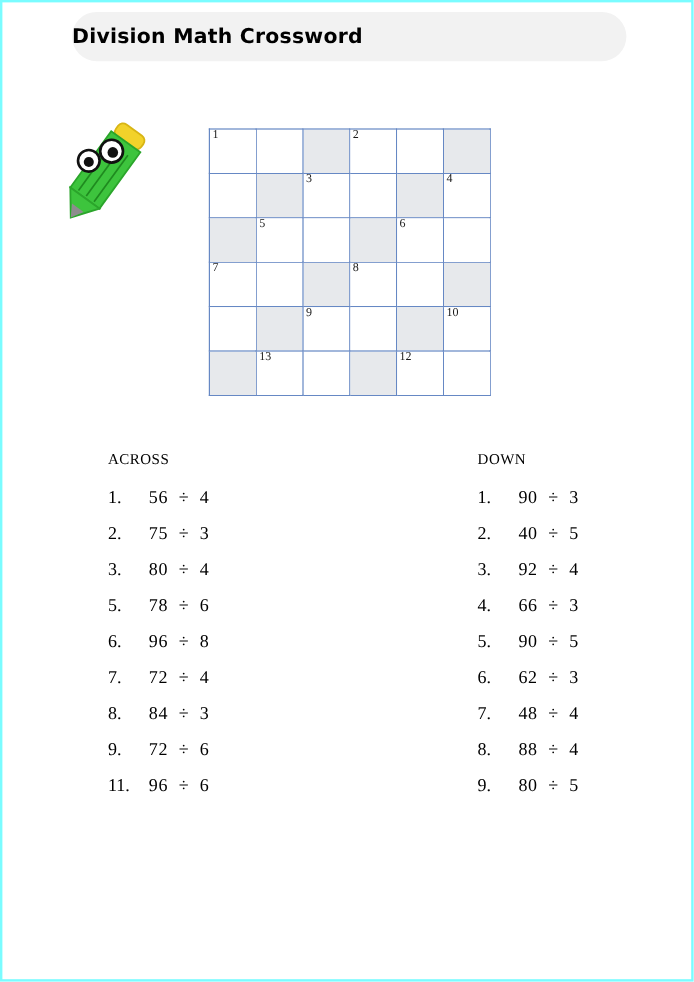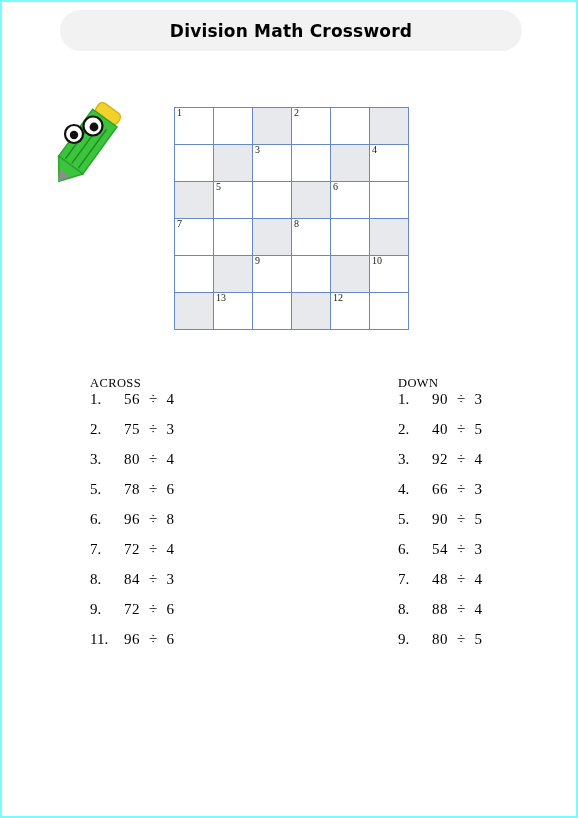--- a/index.html
+++ b/index.html
@@ -27,21 +27,21 @@
   #title-bar {
     position: absolute;
     left: 58px;
     top: 8px;
     width: 462px;
     height: 41px;
     background: #f2f2f2;
     border-radius: 21px;
     display: flex;
     align-items: center;
-    justify-content: center;
+    justify-content: flex-start;
   }
   #title-text {
     font-family: "DejaVu Sans", sans-serif;
     font-size: 17px;
     font-weight: bold;
     color: #000000;
     letter-spacing: 0.2px;
   }
 
   
@@ -91,21 +91,21 @@
     top: 374px;
   }
   #across-col { left: 88px; }
   #down-col  { left: 396px; }
 
   .clue-head {
     font-family: "Liberation Serif", serif;
     font-size: 12.5px;
     letter-spacing: 0.4px;
     color: #000000;
-    margin-bottom: 0;
+    margin-bottom: 16px;
   }
   ul.clue-list {
     list-style: none;
     margin: 0;
     padding: 0;
   }
   ul.clue-list li {
     display: flex;
     align-items: baseline;
     height: 30px;
@@ -308,21 +308,21 @@
         <li>
           <span class="cnum">4.</span>
           <span class="ctext">66  ÷  3</span>
         </li>
         <li>
           <span class="cnum">5.</span>
           <span class="ctext">90  ÷  5</span>
         </li>
         <li>
           <span class="cnum">6.</span>
-          <span class="ctext">54  ÷  3</span>
+          <span class="ctext">62  ÷  3</span>
         </li>
         <li>
           <span class="cnum">7.</span>
           <span class="ctext">48  ÷  4</span>
         </li>
         <li>
           <span class="cnum">8.</span>
           <span class="ctext">88  ÷  4</span>
         </li>
         <li>

